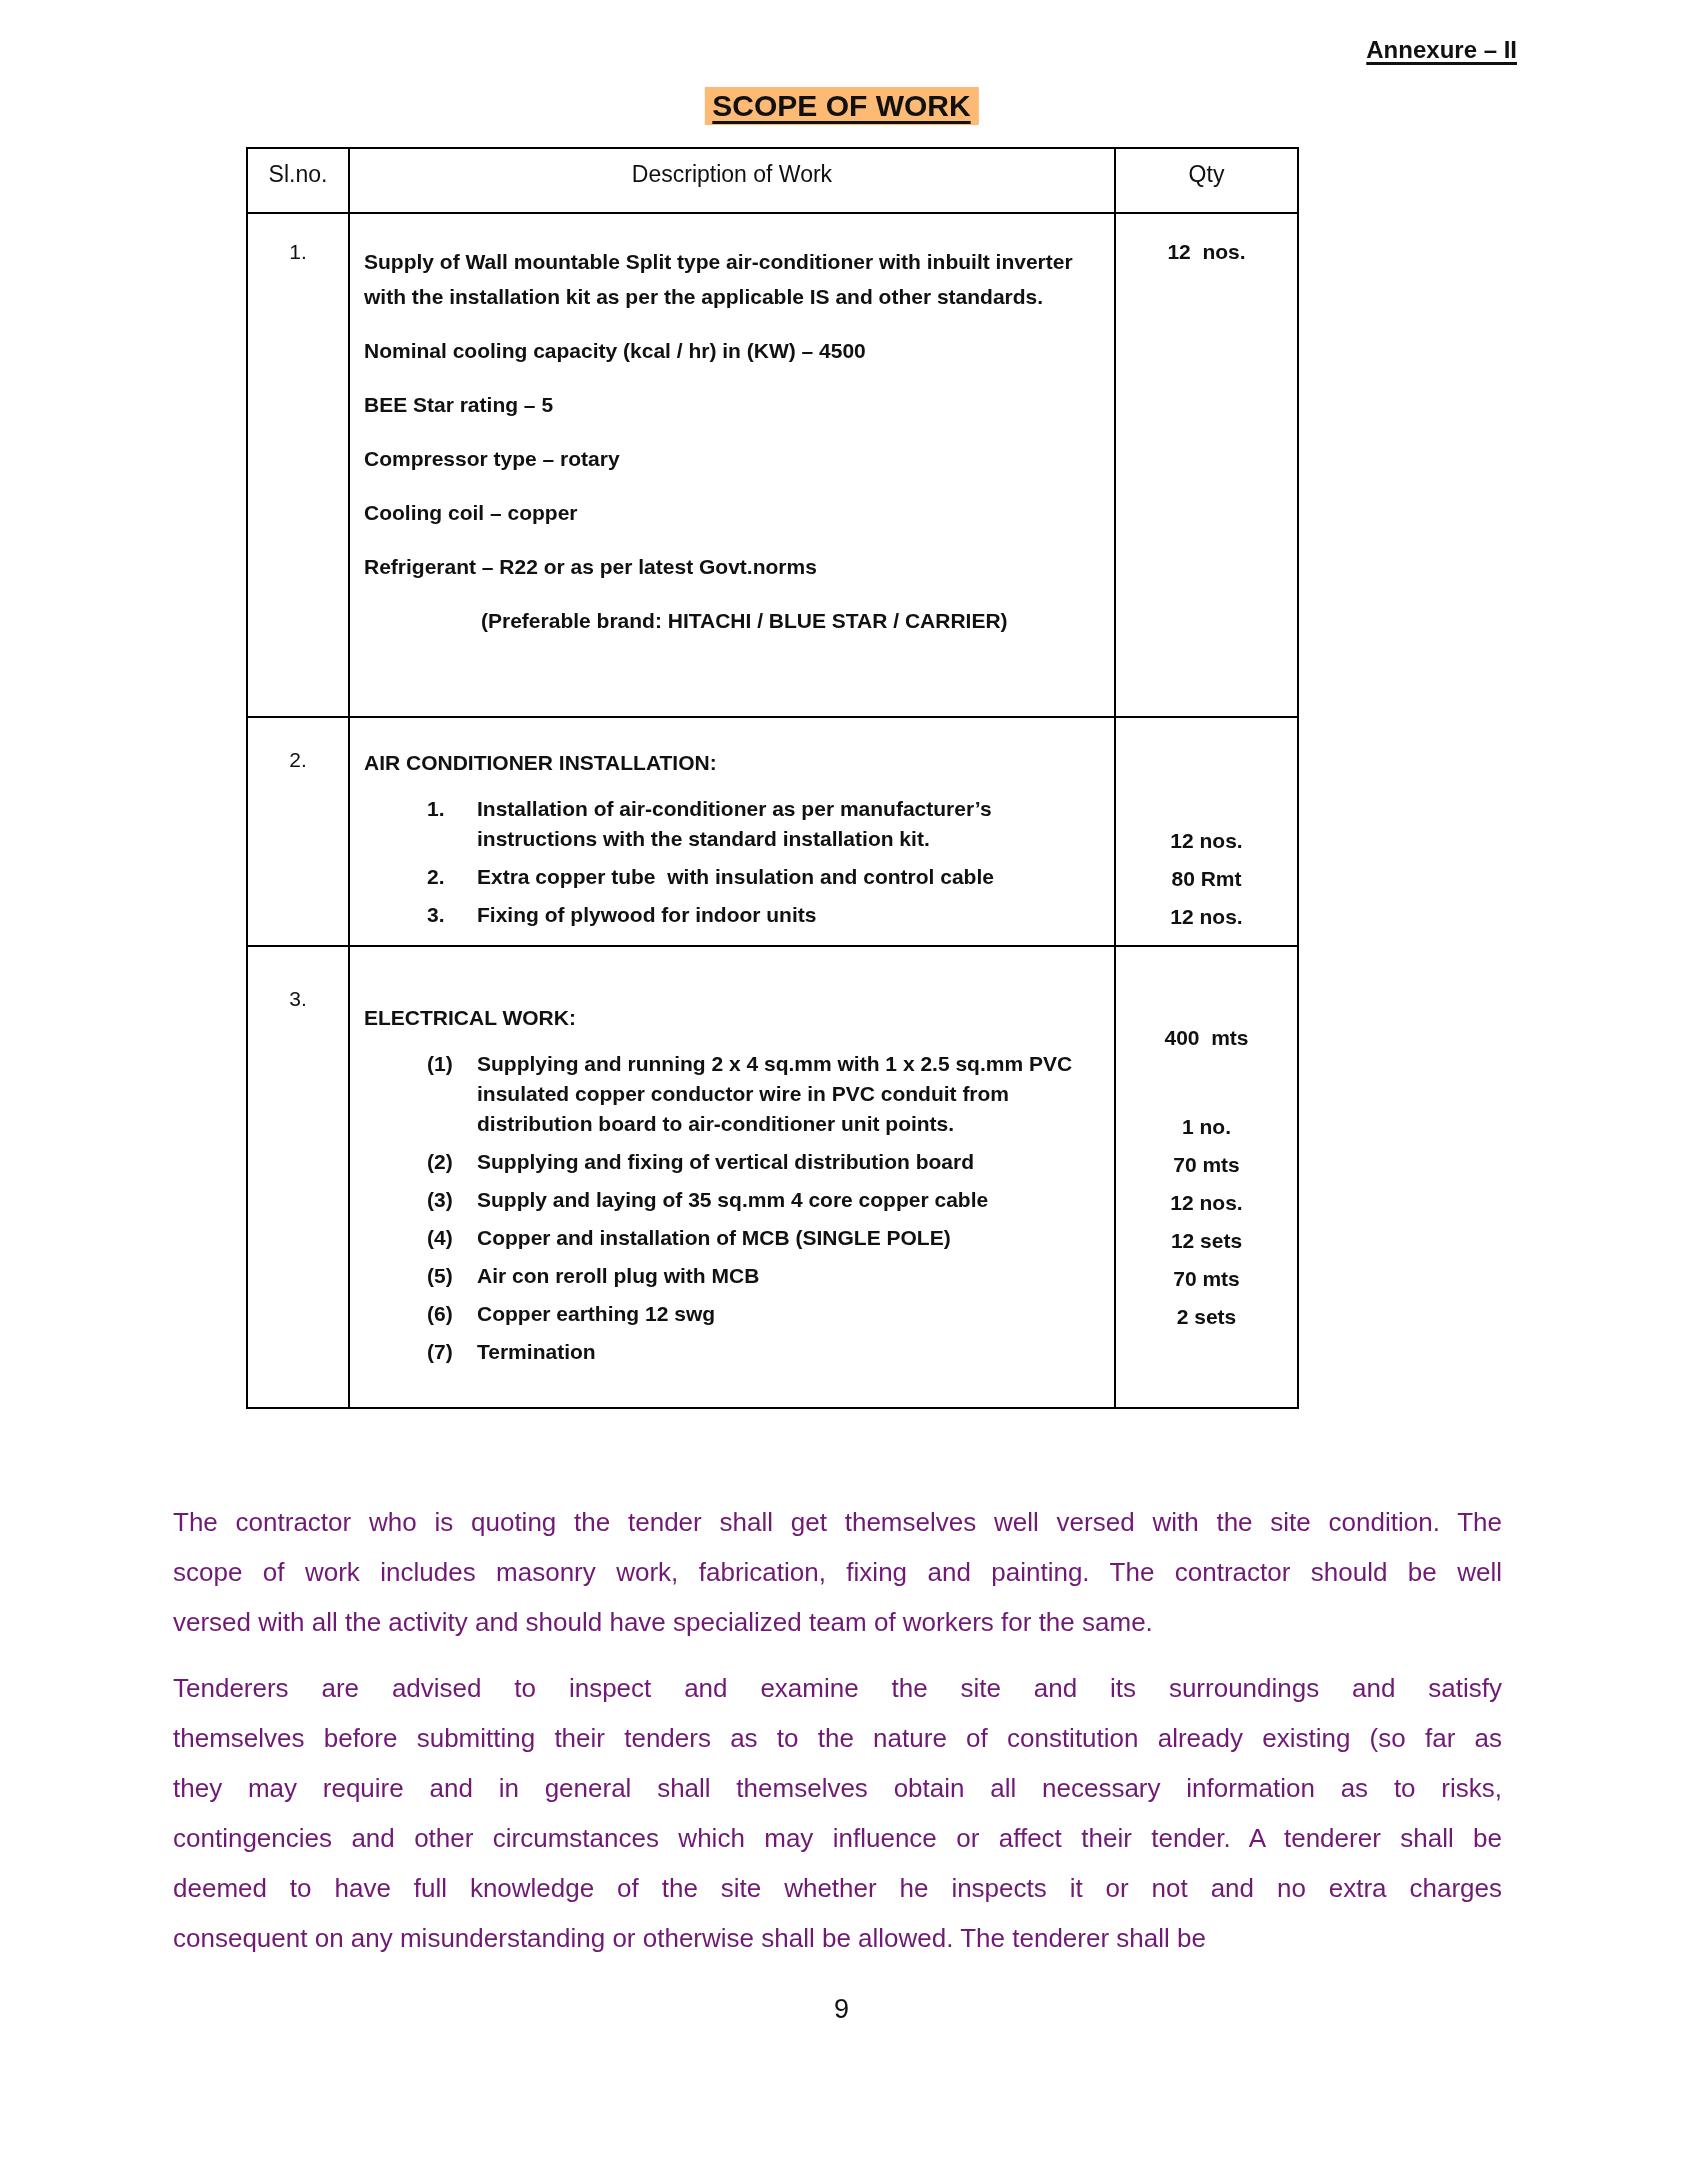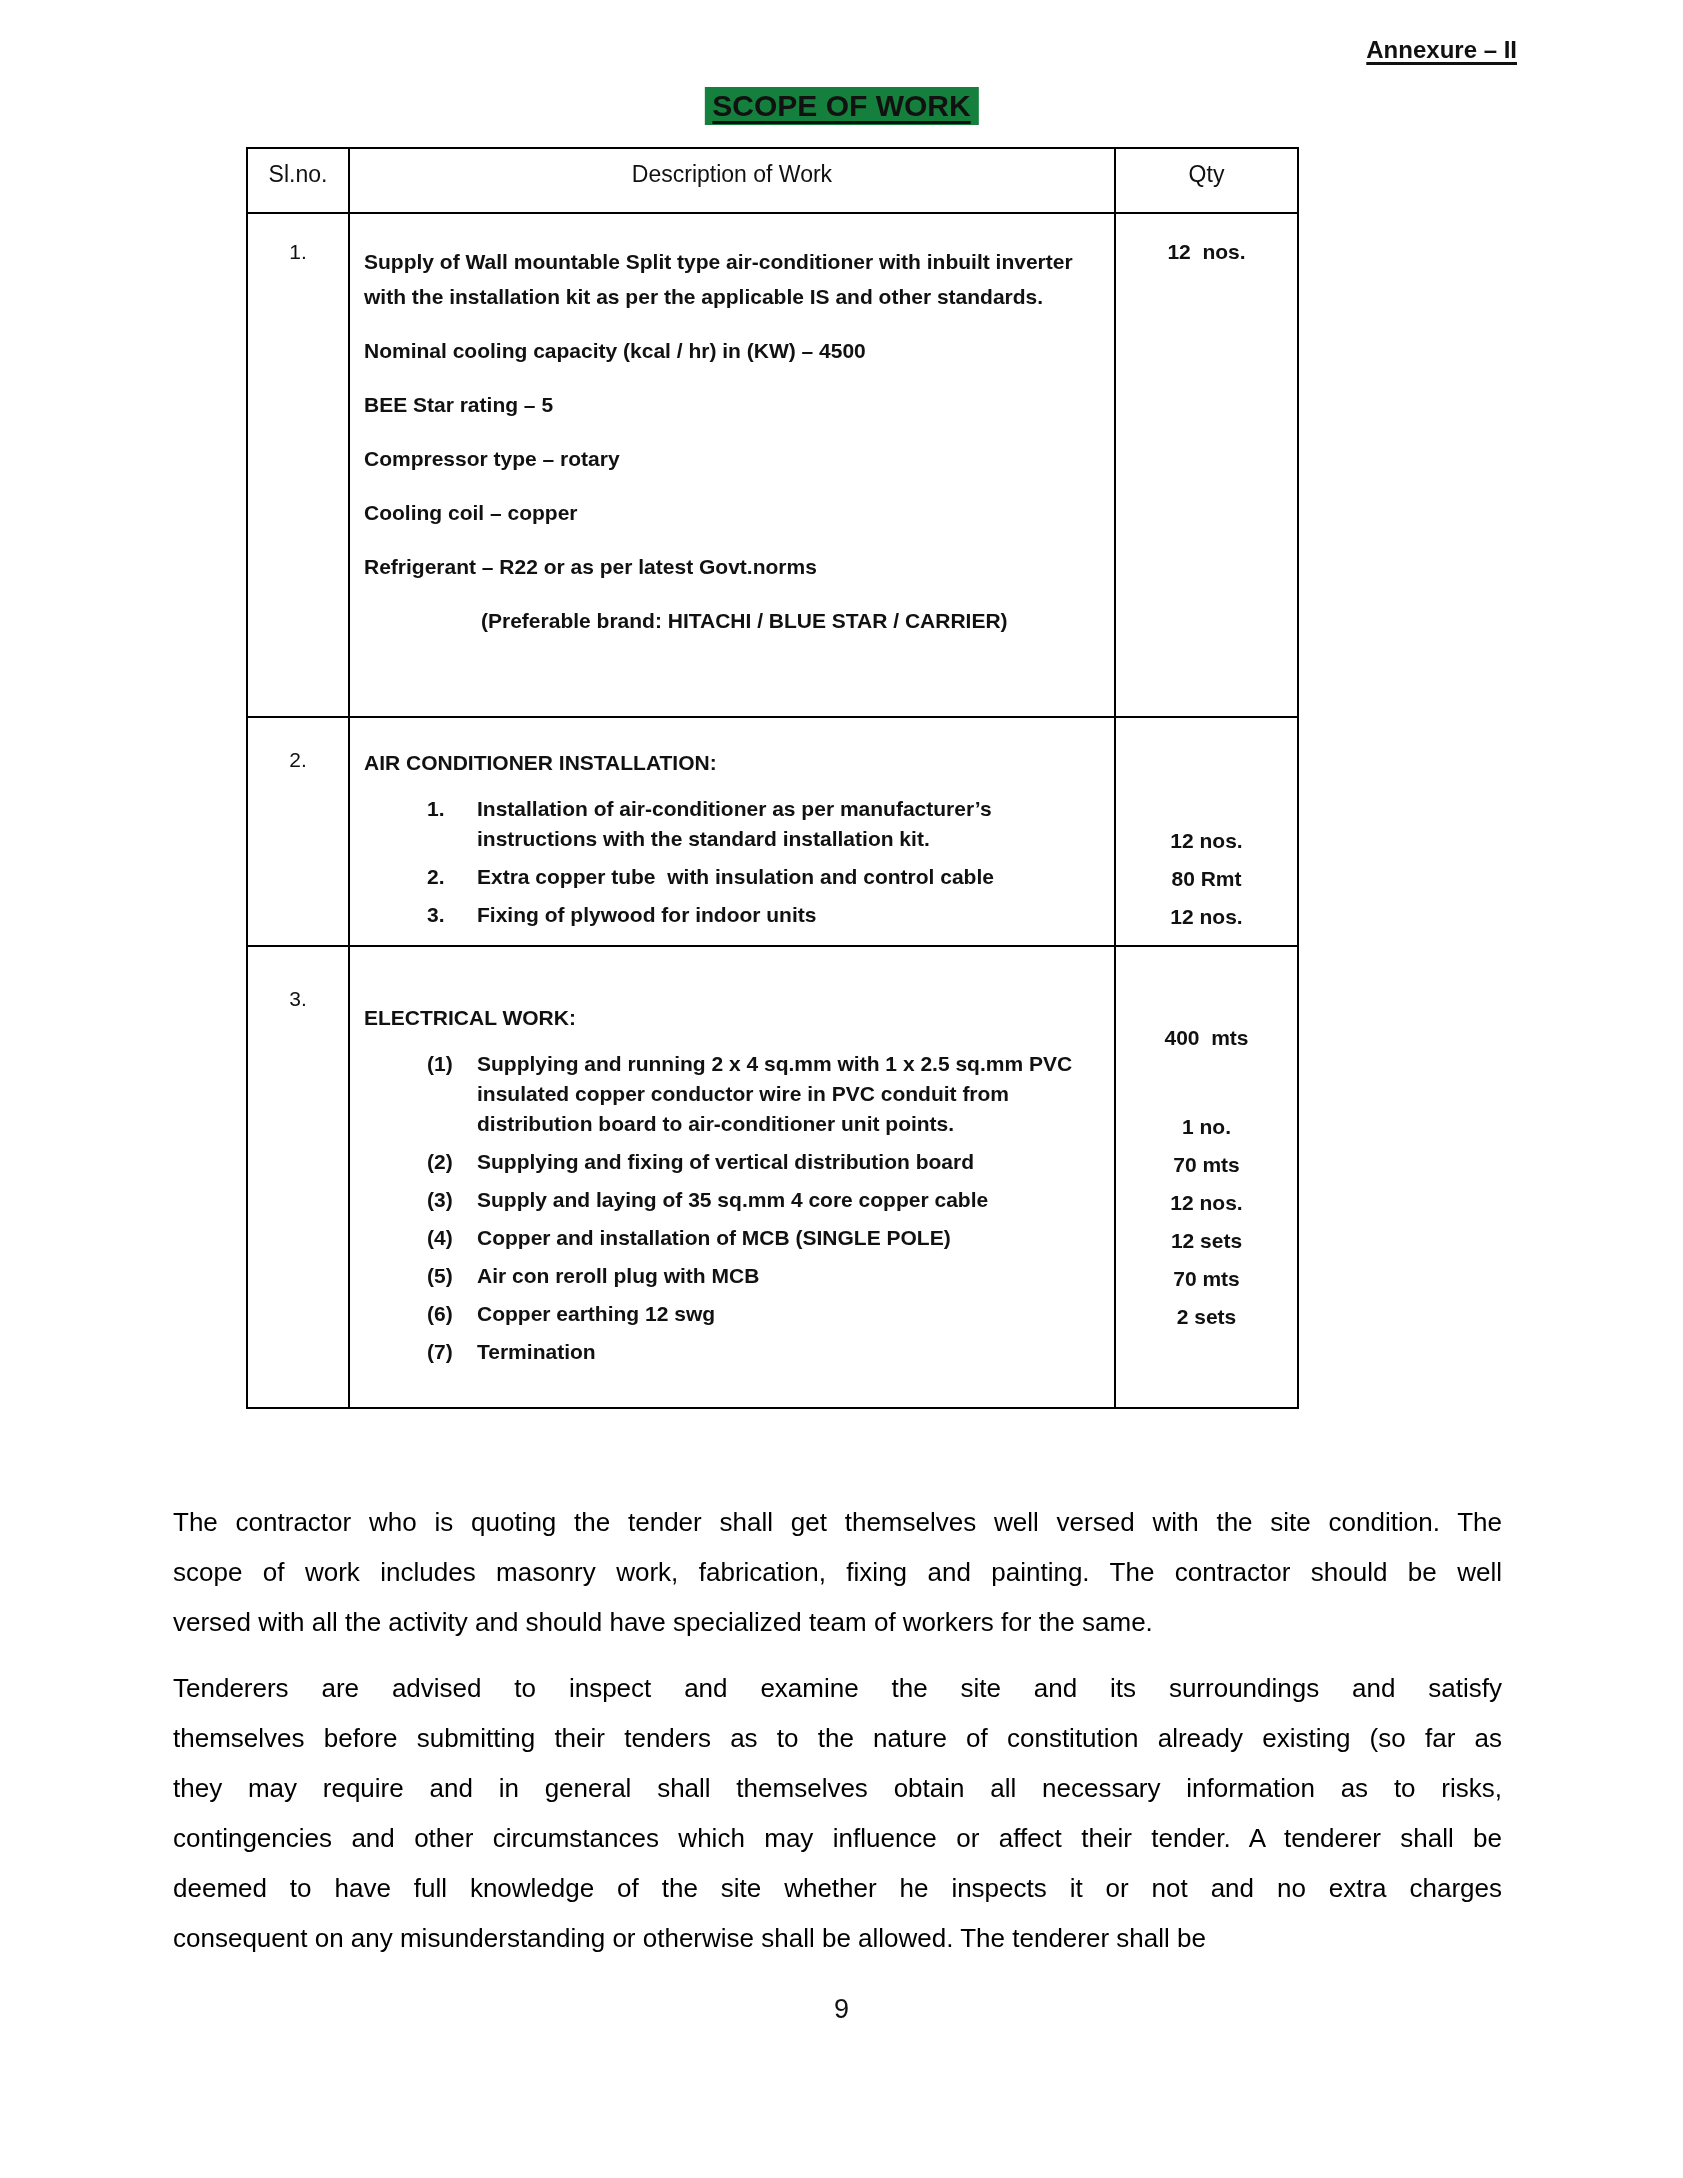--- a/index.html
+++ b/index.html
@@ -21,21 +21,21 @@
     text-decoration-thickness:3px;
   }
 
   
   .scope-title {
     position:absolute; top:89px; left:50%;
     transform:translateX(-50%);
     font-size:30px; font-weight:bold;
   }
   .scope-title .hl {
-    background:#15803d;
+    background:#fdba74;
     padding:2px 8px 3px 8px;
     text-decoration:underline;
     text-underline-offset:5px;
     text-decoration-thickness:3px;
   }
 
   
   table.worktable {
     position:absolute; left:246px; top:147px;
     border-collapse:collapse; table-layout:fixed;
@@ -82,21 +82,21 @@
   td.qty.q1 { padding-top:26px; }
   td.qty.q2 { padding-top:111px; }
   td.qty.q2 .qty-line { margin-bottom:14px; }
   td.qty.q3 { padding-top:79px; }
   td.qty.q3 .qty-line + .qty-line { margin-top:14px; }
   td.qty.q3 .qty-line.gap-large { margin-top:65px; }
 
   
   .body-text {
     position:absolute; left:173px; top:1497px; width:1329px;
-    font-size:26px; color:#000000;
+    font-size:26px; color:#701a75;
   }
   .body-text .bline {
     line-height:50px;
     text-align:justify;
     text-align-last:justify;
   }
   .body-text .bline.lastline { text-align-last:left; }
   .body-text .para2 { margin-top:16px; }
 
   .page-number {

